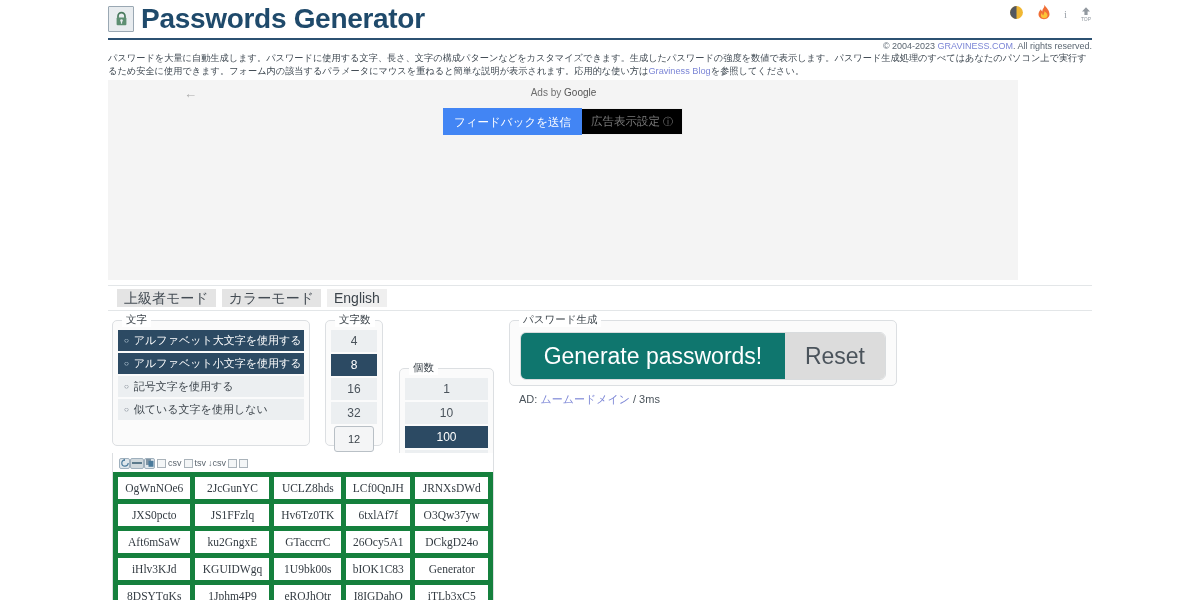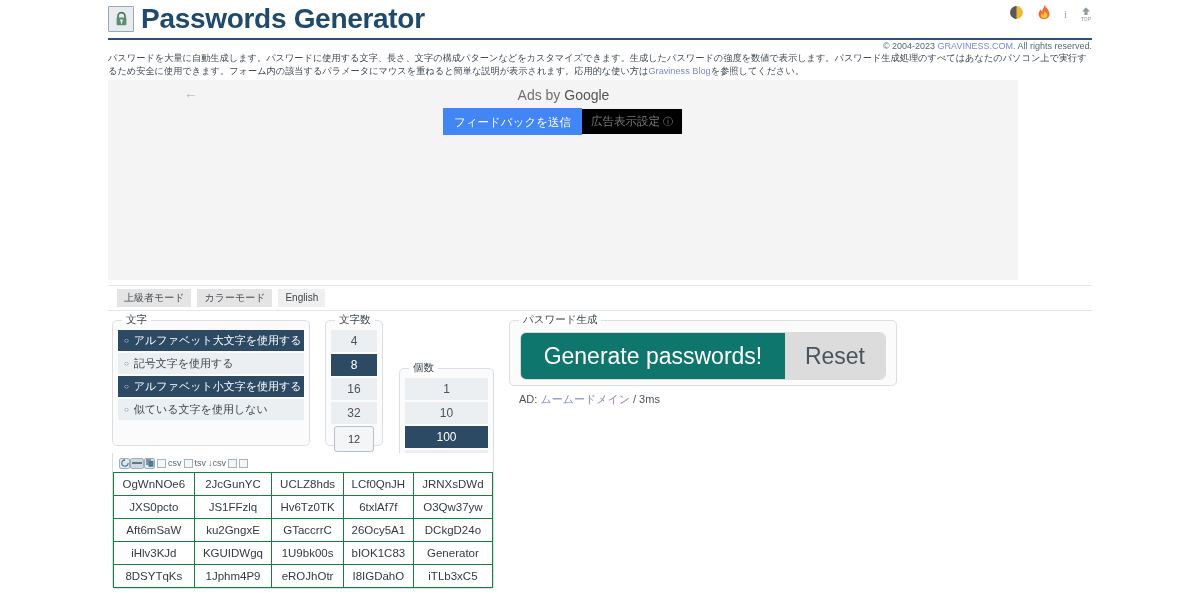--- a/index.html
+++ b/index.html
@@ -58,21 +58,21 @@
     position: absolute; left: 108px; top: 80px;
     width: 910px; height: 200px;
     background: #f4f4f4;
   }
   .ad-back {
     position: absolute; left: 76px; top: 7px;
     font-size: 13px; color: #a9a9a9; line-height: 1;
   }
   .ad-by {
     position: absolute; left: 1px; right: 0; top: 7px;
-    text-align: center; font-size: 14px; color: #6f6f6f;
+    text-align: center; font-size: 10px; color: #6f6f6f;
   }
   .ad-by .g { color: #555; }
   .ad-btns {
     position: absolute; left: 0; right: 0; top: 28px;
     display: flex; justify-content: center; align-items: stretch; gap: 0;
   }
   .ad-fb {
     background: #4285f4; color: #fff; font-size: 11.5px;
     padding: 5px 11px; border: 0; line-height: 14px;
   }
@@ -82,21 +82,21 @@
   }
   .ad-set .i { font-size: 10px; margin-left: 3px; }
 
   
   .modebar {
     position: absolute; left: 108px; top: 285px; width: 984px;
     border-top: 1px solid #e3e6e8; border-bottom: 1px solid #e3e6e8;
     height: 26px; display: flex; align-items: center; gap: 6px; padding-left: 9px;
   }
   .modebtn {
-    font-size: 10px; color: #444c54; background: #e4e4e4;
+    font-size: 14px; color: #444c54; background: #e4e4e4;
     border: 0; padding: 3px 7px; line-height: 12px; cursor: pointer;
   }
   .modebtn.light { background: #efefef; color: #3c444b; }
 
   
   .fs {
     position: absolute;
     border: 1px solid #dcdfe2; border-radius: 5px;
     background: #fbfbfb;
   }
@@ -166,22 +166,22 @@
   }
   .tbtn.wide { width: 14px; background: #cfd8dd; }
   .cbx { display: flex; align-items: center; gap: 2px; cursor: pointer; margin-left: 2px; }
   .cbx .bx {
     width: 9px; height: 9px; border: 1px solid #aab3ba; background: #f4f6f7;
   }
   .cbx .lb { font-size: 9px; color: #5c666f; line-height: 10px; }
   .ptable { width: 100%; border-collapse: collapse; }
   .ptable td {
     font-size: 11.5px; color: #333b42; text-align: center;
-    padding: 5px 2px; border: 1px solid #15803d;
-    font-family: Liberation Sans, sans-serif; white-space: nowrap;
+    padding: 5px 2px; border: 5px solid #15803d;
+    font-family: Liberation Serif, serif; white-space: nowrap;
   }
 </style>
 </head>
 <body>
 
 <div class="page">
 
   <div class="header">
     <div class="title-row">
       <span class="lock-icon">
@@ -242,22 +242,22 @@
   <div class="modebar">
     <button class="modebtn">上級者モード</button>
     <button class="modebtn">カラーモード</button>
     <button class="modebtn light">English</button>
   </div>
 
   <div class="fs" style="left:112px; top:320px; width:198px; height:126px;">
     <span class="lg">文字</span>
     <div class="optlist">
       <div class="opt sel"><span class="b">○</span><span>アルファベット大文字を使用する</span></div>
+      <div class="opt sel"><span class="b">○</span><span>アルファベット小文字を使用する</span></div>
       <div class="opt"><span class="b">○</span><span>記号文字を使用する</span></div>
-      <div class="opt sel"><span class="b">○</span><span>アルファベット小文字を使用する</span></div>
       <div class="opt"><span class="b">○</span><span>似ている文字を使用しない</span></div>
     </div>
   </div>
 
   <div class="fs" style="left:325px; top:320px; width:58px; height:126px;">
     <span class="lg">文字数</span>
     <div class="numlist">
       <div class="num">4</div>
       <div class="num sel">8</div>
       <div class="num">16</div>

